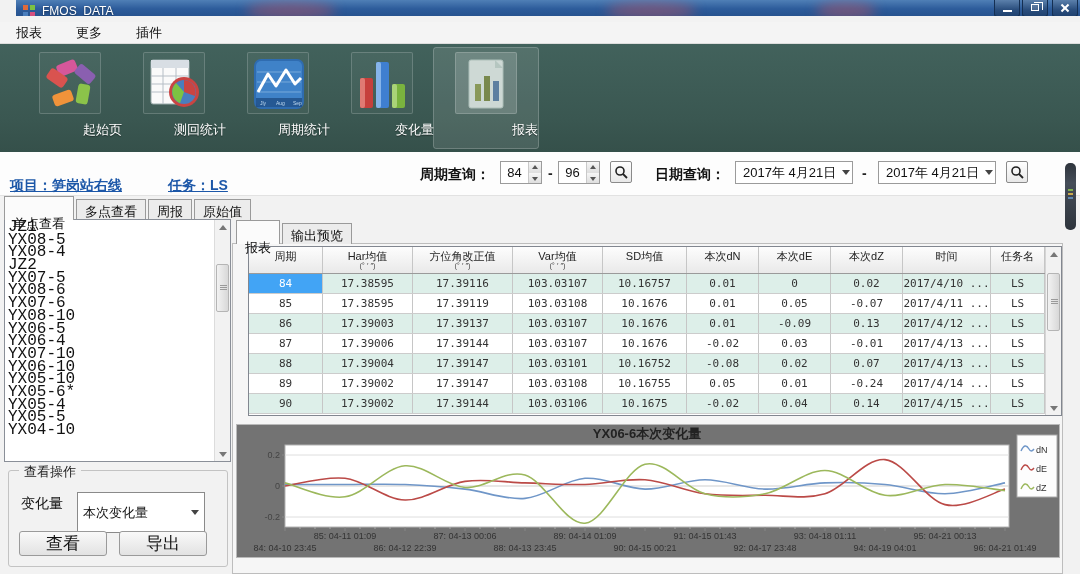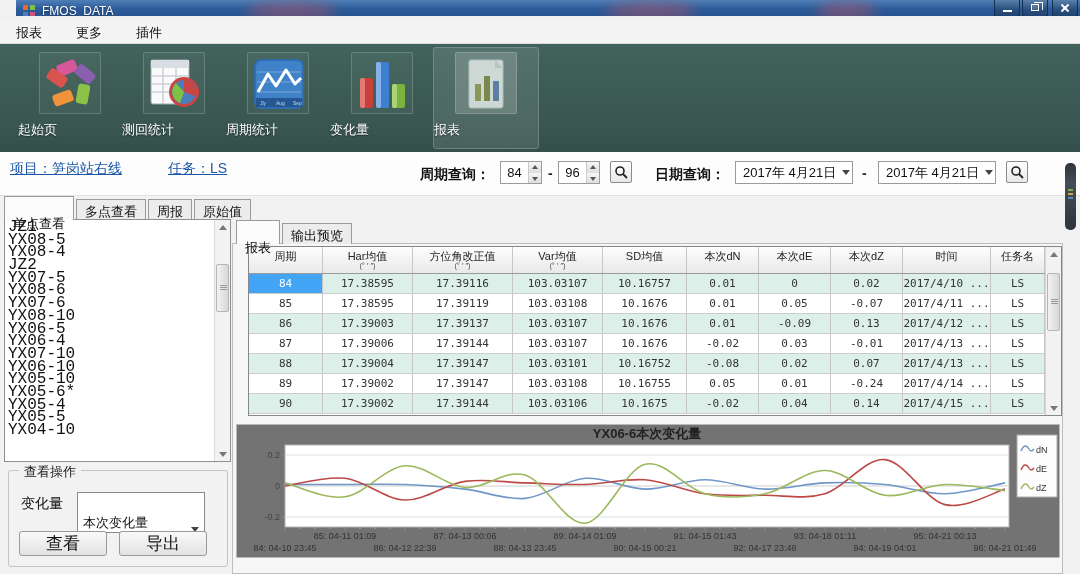--- a/index.html
+++ b/index.html
@@ -25,30 +25,30 @@
 #btn-close i::after{transform:rotate(-45deg)}
 
 
 #menubar{position:absolute;left:0;top:22px;width:1080px;height:22px;background:#f4f4f4;
   border-bottom:1px solid #ddd;display:flex;align-items:center;padding-left:12px;gap:26px}
 .menu-item{font-size:13px;color:#111;cursor:pointer;padding:2px 4px}
 
 
 #toolbar{position:absolute;left:0;top:44px;width:1080px;height:108px;
   background:linear-gradient(#42625c,#3a5751 70%,#35504a);display:flex;padding-left:18px}
-.tool{width:104px;height:100px;margin-top:4px;text-align:left;cursor:pointer;border-radius:2px}
+.tool{width:104px;height:100px;margin-top:4px;text-align:right;cursor:pointer;border-radius:2px}
 .tool .tile{width:62px;height:62px;margin:4px auto 0;border:1px solid rgba(255,255,255,.18);
   border-radius:2px;background:rgba(255,255,255,.04);padding:3px}
 .tool .tlabel{margin-top:7px;font-size:13px;color:#fff;text-shadow:0 1px 1px rgba(0,0,0,.5)}
 .tool.selected{background:rgba(255,255,255,.10);outline:1px solid rgba(255,255,255,.28)}
 .tool.selected .tile{background:rgba(255,255,255,.16)}
 
 
 #querybar{position:absolute;left:0;top:152px;width:1080px;height:44px;background:#fdfdfd;border-bottom:1px solid #e2e2e2}
-.qlink{position:absolute;top:8px;font-size:14px;font-weight:normal;color:#1c57a8;text-decoration:underline;cursor:pointer}
+.qlink{position:absolute;top:25px;font-size:14px;font-weight:bold;color:#1c57a8;text-decoration:underline;cursor:pointer}
 .qlabel{position:absolute;top:14px;font-size:14px;font-weight:bold;color:#111}
 .spinbox{position:absolute;top:9px;width:42px;height:23px;border:1px solid #9b9b9b;background:#fff;display:flex}
 .spinbox .val{flex:1;font-size:13px;text-align:center;line-height:21px;color:#111}
 .spinners{width:13px;border-left:1px solid #c9c9c9;display:flex;flex-direction:column}
 .spinners span{flex:1;position:relative;background:linear-gradient(#f6f6f6,#dedede);cursor:pointer}
 .spinners span::after{content:"";position:absolute;left:3px;border-left:3px solid transparent;border-right:3px solid transparent}
 .spin-up::after{top:3px;border-bottom:4px solid #555}
 .spin-down::after{top:4px;border-top:4px solid #555}
 .dash{position:absolute;top:13px;font-size:14px;font-weight:bold;color:#222}
 .searchbtn{position:absolute;top:9px;width:22px;height:22px;border:1px solid #8a8a8a;border-radius:2px;
@@ -76,21 +76,21 @@
 .sa.down{bottom:0}.sa.down::after{top:6px;border-top:5px solid #777}
 .sthumb{position:absolute;left:1px;width:13px;border:1px solid #b5b5b5;border-radius:2px;
   background:linear-gradient(90deg,#f2f2f2,#d8d8d8);cursor:pointer}
 .sthumb::after{content:"";position:absolute;left:3px;top:50%;margin-top:-3px;width:7px;height:1px;
   background:#9a9a9a;box-shadow:0 2px 0 #9a9a9a,0 4px 0 #9a9a9a}
 
 #group-ops{position:absolute;left:8px;top:470px;width:220px;height:97px;border:1px solid #c3c3c3;border-radius:3px}
 #group-ops .gtitle{position:absolute;left:10px;top:-8px;background:#f2f2f2;padding:0 5px;font-size:13px;color:#222}
 #ops-label{position:absolute;left:12px;top:24px;font-size:14px;color:#111}
 #ops-combo{position:absolute;left:68px;top:21px;width:128px;height:41px;border:1px solid #8a8a8a;background:#fff;
-  display:flex;align-items:flex-end;cursor:pointer;padding:0 5px}
+  display:flex;align-items:center;cursor:pointer;padding:0 5px}
 #ops-combo .val{flex:1;font-size:13px;color:#111}
 #ops-combo .arr{width:0;height:0;border-left:4px solid transparent;border-right:4px solid transparent;border-top:5px solid #444}
 .pushbtn{position:absolute;top:60px;width:88px;height:25px;border:1px solid #9a9a9a;border-radius:3px;
   background:linear-gradient(#f9f9f9,#e2e2e2);font-size:17px;color:#111;text-align:center;line-height:23px;cursor:pointer}
 
 
 #right-area{position:absolute;left:232px;top:243px;width:831px;height:331px;background:#f6f6f6;border:1px solid #bdbdbd}
 #data-table{position:absolute;left:248px;top:246px;width:814px;height:170px;background:#fff;border:1px solid #828790;overflow:hidden}
 #tbl-scroll{position:absolute;top:0;right:0;bottom:0;width:16px;background:#f2f2f2;border-left:1px solid #d5d5d5}
 #tbl-grid{position:absolute;left:0;top:0;right:16px;bottom:0}

